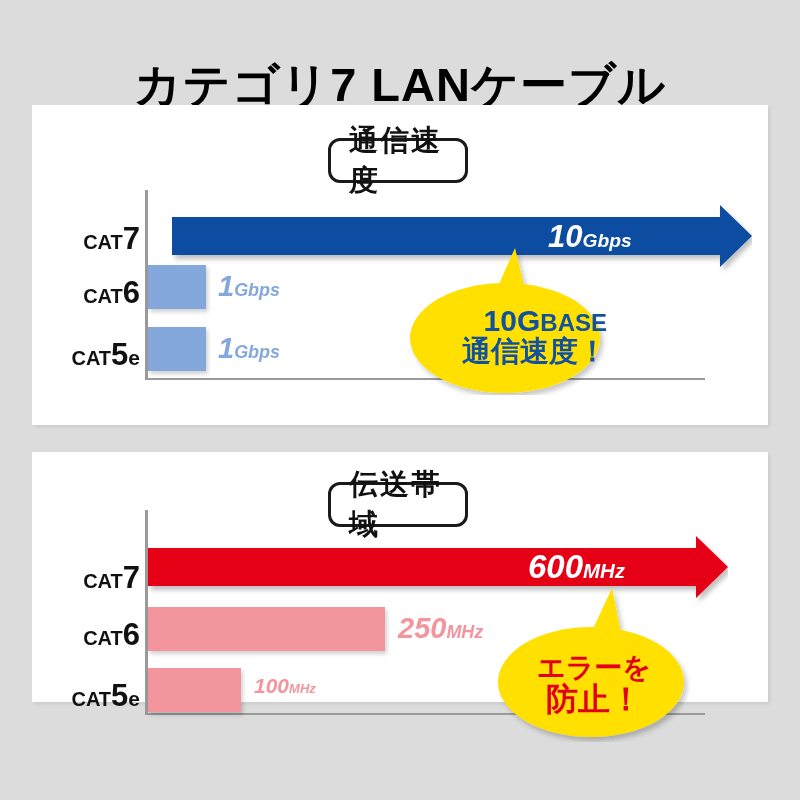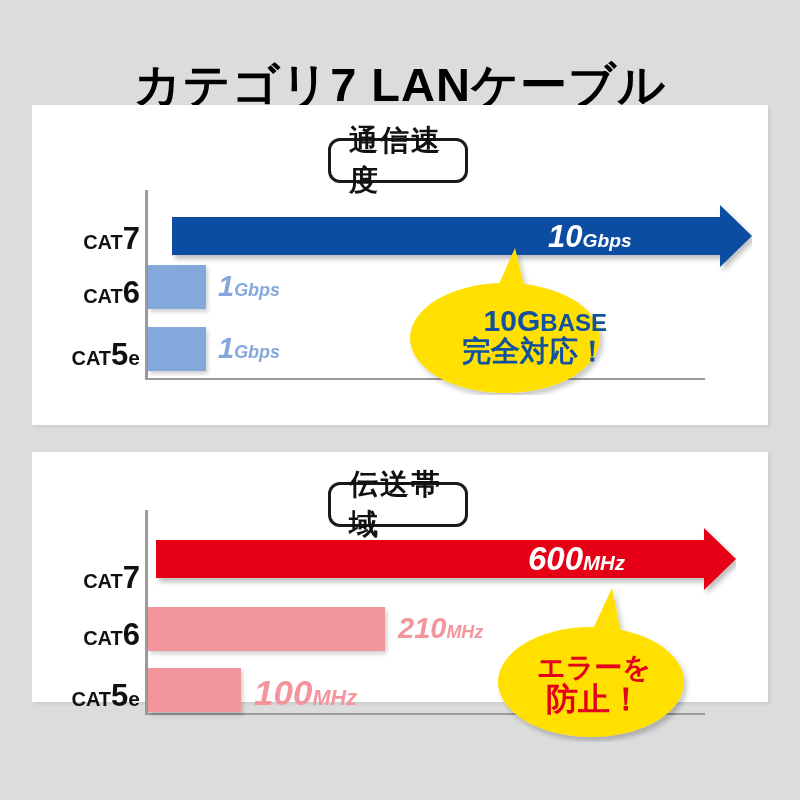--- a/index.html
+++ b/index.html
@@ -145,64 +145,64 @@
             <feDropShadow dx="3" dy="4" stdDeviation="2.5" flood-color="#000" flood-opacity="0.22"></feDropShadow>
           </filter>
         </defs>
         <g filter="url(#bsh1)">
           <path d="M108,18 L122,76 L84,72 Z" fill="#ffe000"></path>
           <ellipse cx="98" cy="108" rx="95" ry="55" fill="#ffe000"></ellipse>
         </g>
       </svg>
       <div class="btext" style="top:76px;text-align:right;">
         <span class="l1"><span>10G</span><span class="sm">BASE</span></span>
-        <span class="l2">完全対応！</span>
+        <span class="l2">通信速度！</span>
       </div>
     </div>
   </div>
 
   <div class="panel" id="panel-band">
 
     <div class="axis axis-v" style="left:113px;top:58px;width:3px;height:205px;"></div>
     <div class="axis axis-h" style="left:113px;top:261px;width:560px;height:2px;"></div>
 
     <div class="cap-box" style="left:296px;top:30px;width:140px;height:45px;">
       <span>伝送帯域</span>
     </div>
 
     <div class="cat-label" style="left:8px;top:110px;width:100px;">
       <span class="small">CAT</span><span class="big">7</span>
     </div>
-    <div class="bar" style="left:116px;top:76px;width:580px;height:60px;padding-left:8px;">
+    <div class="bar" style="left:116px;top:84px;width:580px;height:60px;">
       <svg width="580" height="78" viewBox="0 0 580 78">
         <defs>
           <filter id="sh2" x="-20%" y="-20%" width="150%" height="160%">
             <feDropShadow dx="3" dy="4" stdDeviation="2.5" flood-color="#000" flood-opacity="0.25"></feDropShadow>
           </filter>
         </defs>
         <path d="M0,12 L548,12 L548,0 L580,31 L548,62 L548,50 L0,50 Z" fill="#e60019" filter="url(#sh2)"></path>
       </svg>
       <div class="val" style="left:380px;top:14px;font-size:33px;color:#ffffff;">
         <span>600</span><span class="unit">MHz</span>
       </div>
     </div>
 
     <div class="cat-label" style="left:8px;top:167px;width:100px;">
       <span class="small">CAT</span><span class="big">6</span>
     </div>
     <div class="bar bar-shadow" style="left:116px;top:155px;width:237px;height:44px;background:#f2959c;"></div>
     <div class="val" style="left:366px;top:162px;font-size:29px;color:#f2959c;">
-      <span>210</span><span class="unit">MHz</span>
+      <span>250</span><span class="unit">MHz</span>
     </div>
 
     <div class="cat-label" style="left:2px;top:228px;width:106px;">
       <span class="small">CAT</span><span class="big">5</span><span class="suffix">e</span>
     </div>
     <div class="bar bar-shadow" style="left:116px;top:216px;width:93px;height:44px;background:#f2959c;"></div>
-    <div class="val" style="left:222px;top:223px;font-size:35px;color:#f2959c;">
+    <div class="val" style="left:222px;top:223px;font-size:21px;color:#f2959c;">
       <span>100</span><span class="unit">MHz</span>
     </div>
 
     <div class="bubble b-red" style="left:462px;top:122px;width:200px;height:168px;">
       <svg width="200" height="168" viewBox="0 0 200 168">
         <defs>
           <filter id="bsh2" x="-20%" y="-20%" width="150%" height="150%">
             <feDropShadow dx="3" dy="4" stdDeviation="2.5" flood-color="#000" flood-opacity="0.22"></feDropShadow>
           </filter>
         </defs>

